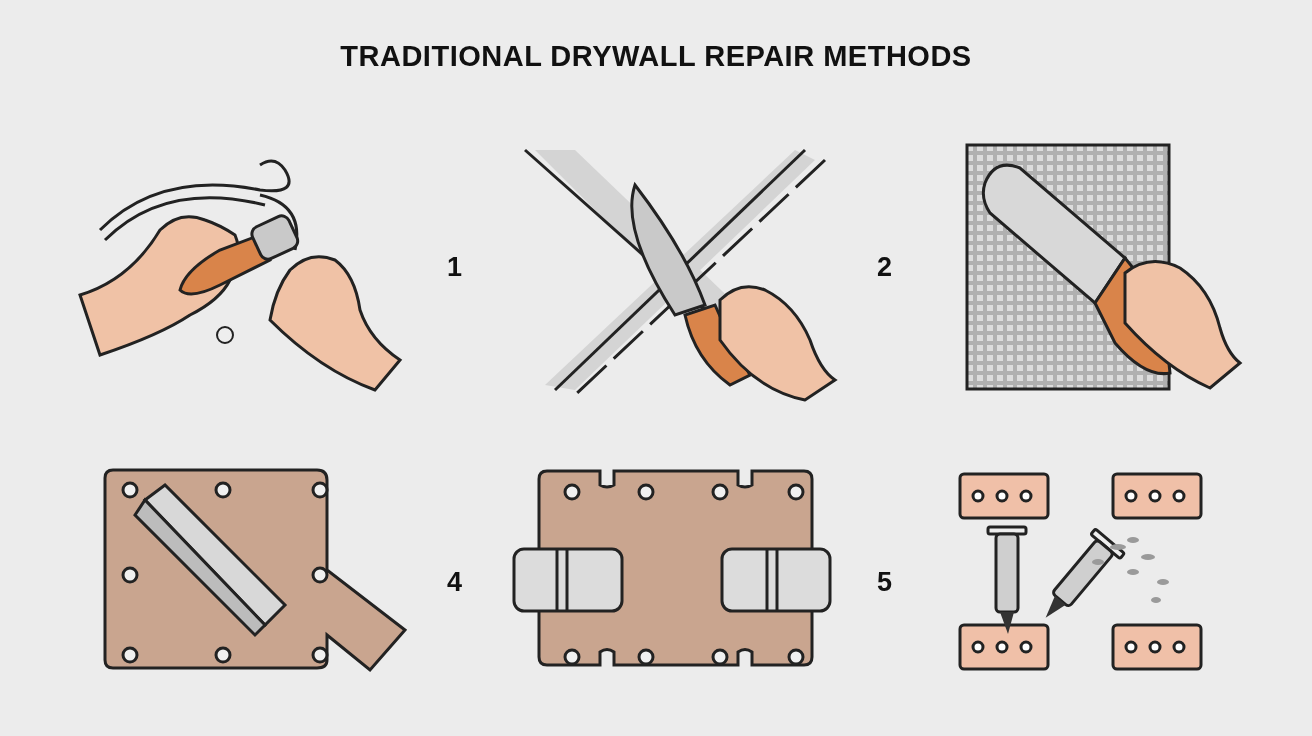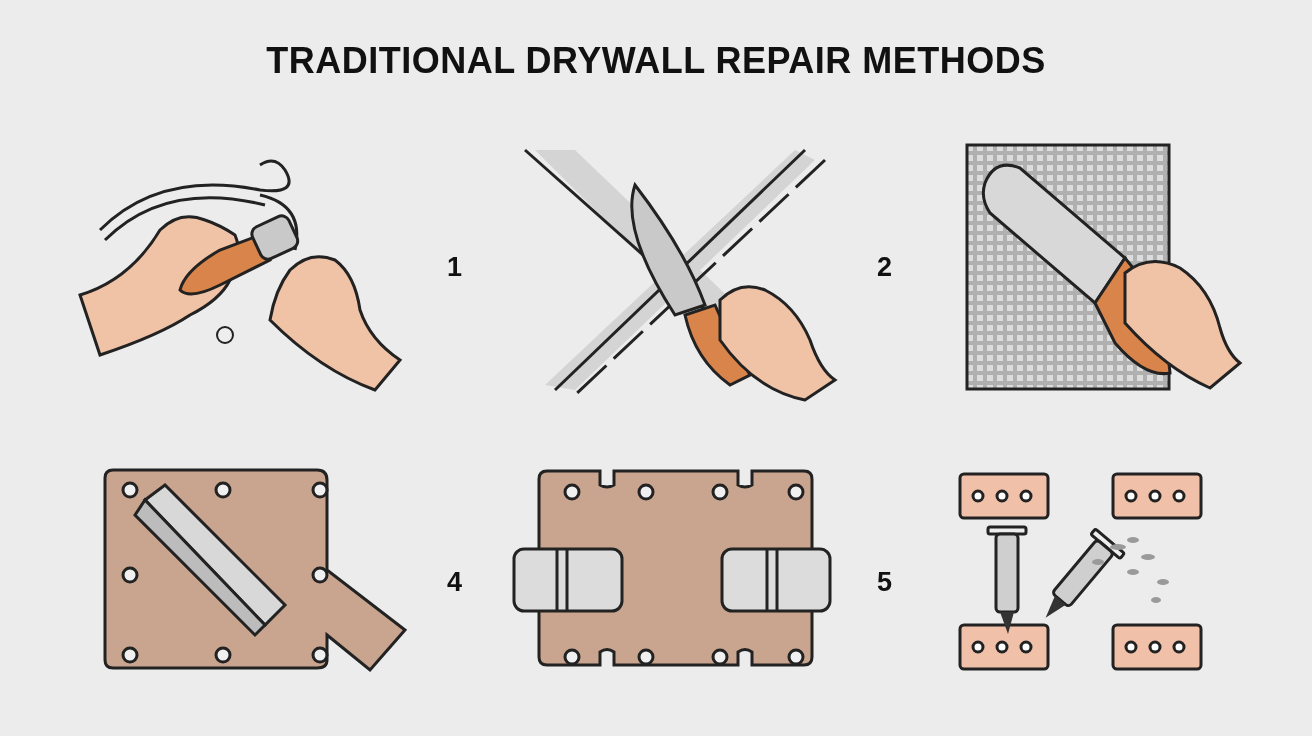--- a/index.html
+++ b/index.html
@@ -4,21 +4,21 @@
 <style>
   html, body { margin: 0; padding: 0; }
   body {
     width: 1312px; height: 736px; overflow: hidden;
     background: #ececec;
     font-family: "Liberation Sans", "DejaVu Sans", sans-serif;
     position: relative;
   }
   .title {
     position: absolute; left: 0; top: 40px; width: 1312px;
-    text-align: center; font-size: 36px; font-weight: bold;
+    text-align: center; font-size: 29px; font-weight: bold;
     color: #111; letter-spacing: 0.5px;
   }
   .panel { position: absolute; }
   .panel svg { display: block; overflow: visible; }
   .step-num {
     position: absolute; font-size: 27px; font-weight: bold; color: #111;
   }
 </style>
 </head>
 <body>

